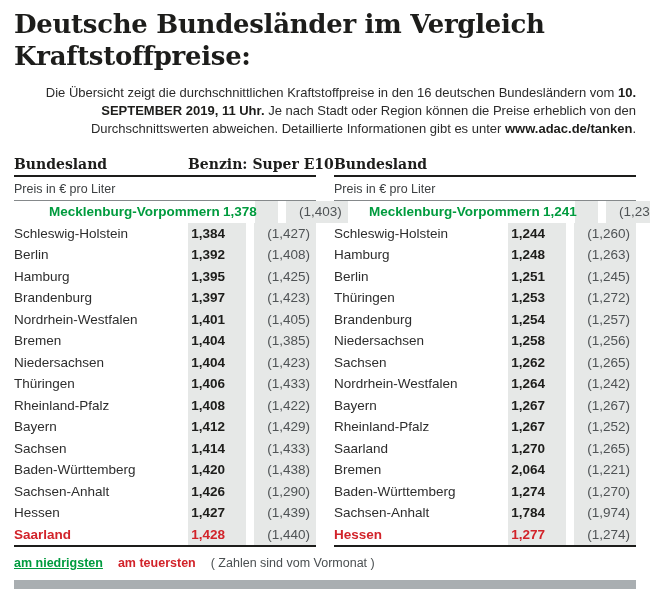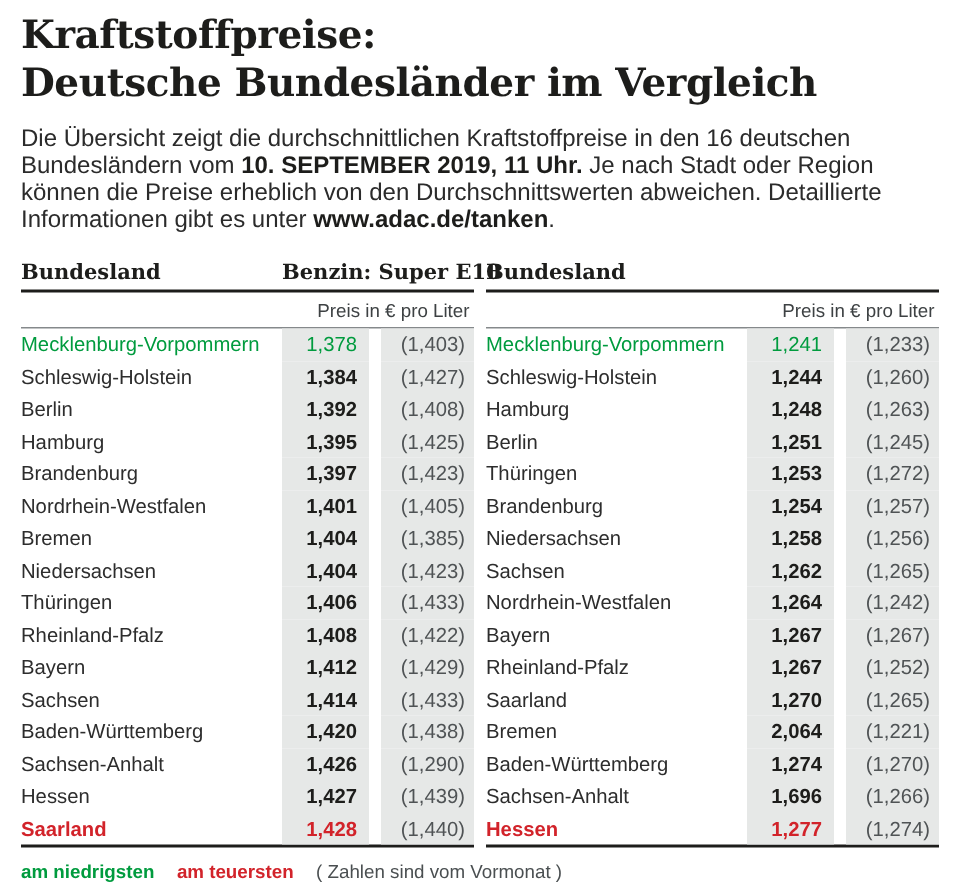--- a/index.html
+++ b/index.html
@@ -25,79 +25,79 @@
     font-size:26px;
     line-height:32px;
     margin:2px 0 0 0;
     color:var(--ink);
     letter-spacing:-0.3px;
   }
   .title span{display:block;}
   
   .intro{
     margin:12px 0 0 0;
-    font-size:16px;
+    font-size:13px;
     line-height:18px;
     color:#2b2b2b;
+    text-align:right;
   }
   .intro b{font-weight:700;color:#1d1d1b;}
   
-  .tables{display:flex;gap:8px;margin-top:13px;}
+  .tables{display:flex;gap:18px;margin-top:13px;}
   .tcol{width:302px;}
   .t-head{
     display:flex;justify-content:space-between;align-items:flex-end;
     height:21px;padding-bottom:3px;
     border-bottom:2px solid var(--ink);
     font-family:"DejaVu Serif", serif;
     font-weight:700;font-size:14px;
   }
   .t-head-fuel{width:128px;text-align:right;white-space:nowrap;}
   .t-unit{
-    text-align:right;
     font-size:12.5px;color:#3d4143;
     padding:5px 3px 4px 0;
     border-bottom:1px solid var(--grayline);
   }
   .t-body{border-bottom:2px solid var(--ink);}
   .t-row{
     display:grid;
     grid-template-columns:1fr 58px 8px 62px;
     height:21.5px;
     font-size:13.5px;
   }
   .cell-name{display:flex;align-items:center;color:#2d2d2d;white-space:nowrap;}
   .cell-p1,.cell-p2{
     display:flex;align-items:center;justify-content:flex-end;
     background:var(--colbg);height:100%;
   }
-  .cell-p1{font-weight:700;color:var(--ink);padding-right:8px;box-sizing:border-box;text-align:right;}
+  .cell-p1{font-weight:700;color:var(--ink);padding-right:21px;box-sizing:border-box;text-align:right;}
   .cell-p2{color:#4f5355;padding-right:6px;box-sizing:border-box;}
   .cell-gap{height:100%;}
-  .t-row.low .cell-name,.t-row.low .cell-p1{color:var(--green);font-weight:400;}
+  .t-row.low .cell-name,.t-row.low .cell-p1{color:var(--green);font-weight:700;margin-left:35px;}
   .t-row.high .cell-name,.t-row.high .cell-p1{color:var(--red);font-weight:700;}
   
   .legend{
     display:flex;align-items:center;gap:15px;
     margin-top:9px;font-size:12.5px;white-space:nowrap;
   }
-  .legend .low-l{color:var(--green);font-weight:700;}
+  .legend .low-l{color:var(--green);font-weight:700;text-decoration:underline;}
   .legend .high-l{color:var(--red);font-weight:700;}
   .legend .note{color:#4a4f51;}
   
   .bar{height:9px;background:var(--bar);margin-top:10px;}
   .credit{text-align:right;font-size:11.5px;color:#8b9093;margin-top:5px;}
 </style>
 </head>
 <body>
 
 <div class="page">
 
   <h1 class="title">
+    <span>Deutsche Bundesländer im Vergleich</span>
     <span>Kraftstoffpreise:</span>
-    <span>Deutsche Bundesländer im Vergleich</span>
   </h1>
 
   <p class="intro"><span>Die Übersicht zeigt die durchschnittlichen Kraftstoffpreise in den 16 deutschen Bundesländern vom </span><b>10. SEPTEMBER 2019, 11 Uhr.</b><span> Je nach Stadt oder Region können die Preise erheblich von den Durchschnittswerten abweichen. Detaillierte Informationen gibt es unter </span><b>www.adac.de/tanken</b><span>.</span></p>
 
   <div class="tables">
 
     <div class="tcol">
       <div class="t-head">
         <span>Bundesland</span>
         <span class="t-head-fuel">Benzin: Super E10</span>
@@ -293,23 +293,23 @@
     <div class="cell-p2">(1,221)</div>
   </div>
           <div class="t-row">
     <div class="cell-name">Baden-Württemberg</div>
     <div class="cell-p1">1,274</div>
     <div class="cell-gap"></div>
     <div class="cell-p2">(1,270)</div>
   </div>
           <div class="t-row">
     <div class="cell-name">Sachsen-Anhalt</div>
-    <div class="cell-p1">1,696</div>
-    <div class="cell-gap"></div>
-    <div class="cell-p2">(1,266)</div>
+    <div class="cell-p1">1,784</div>
+    <div class="cell-gap"></div>
+    <div class="cell-p2">(1,974)</div>
   </div>
           <div class="t-row high">
     <div class="cell-name">Hessen</div>
     <div class="cell-p1">1,277</div>
     <div class="cell-gap"></div>
     <div class="cell-p2">(1,274)</div>
   </div>
         </div>
     </div>
 

